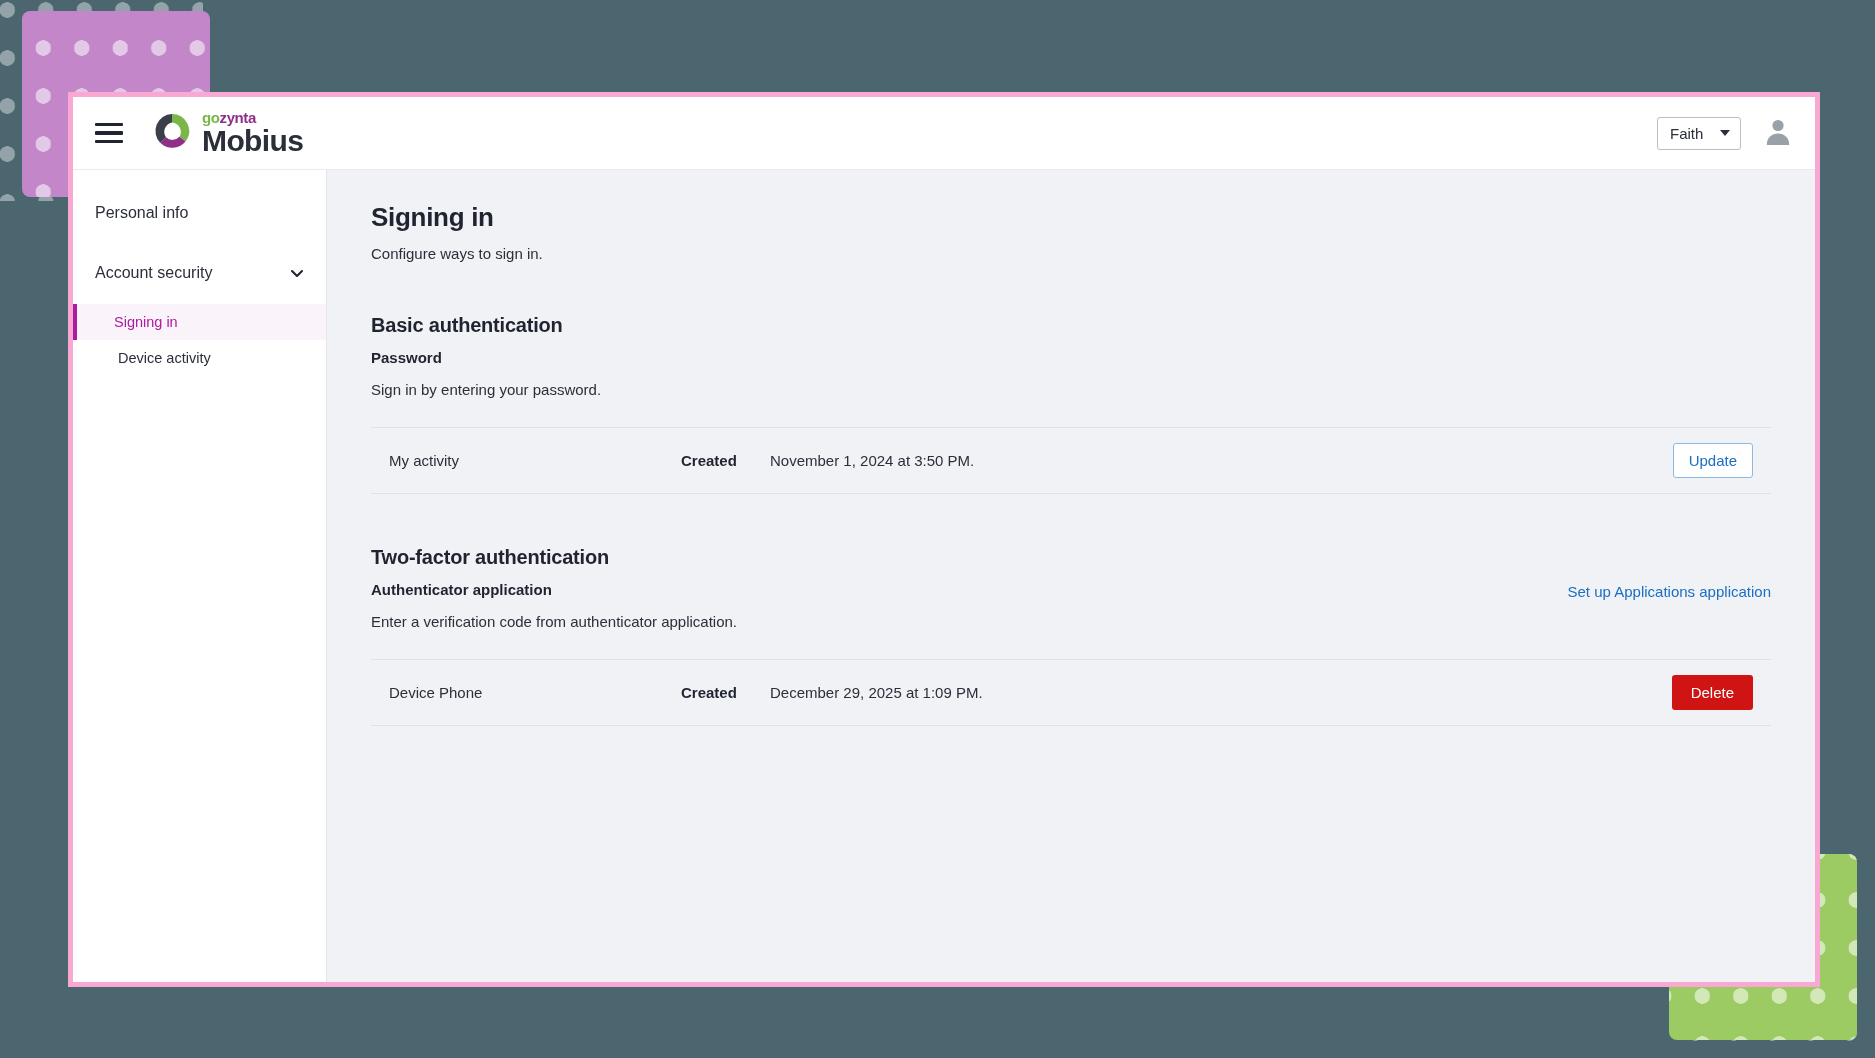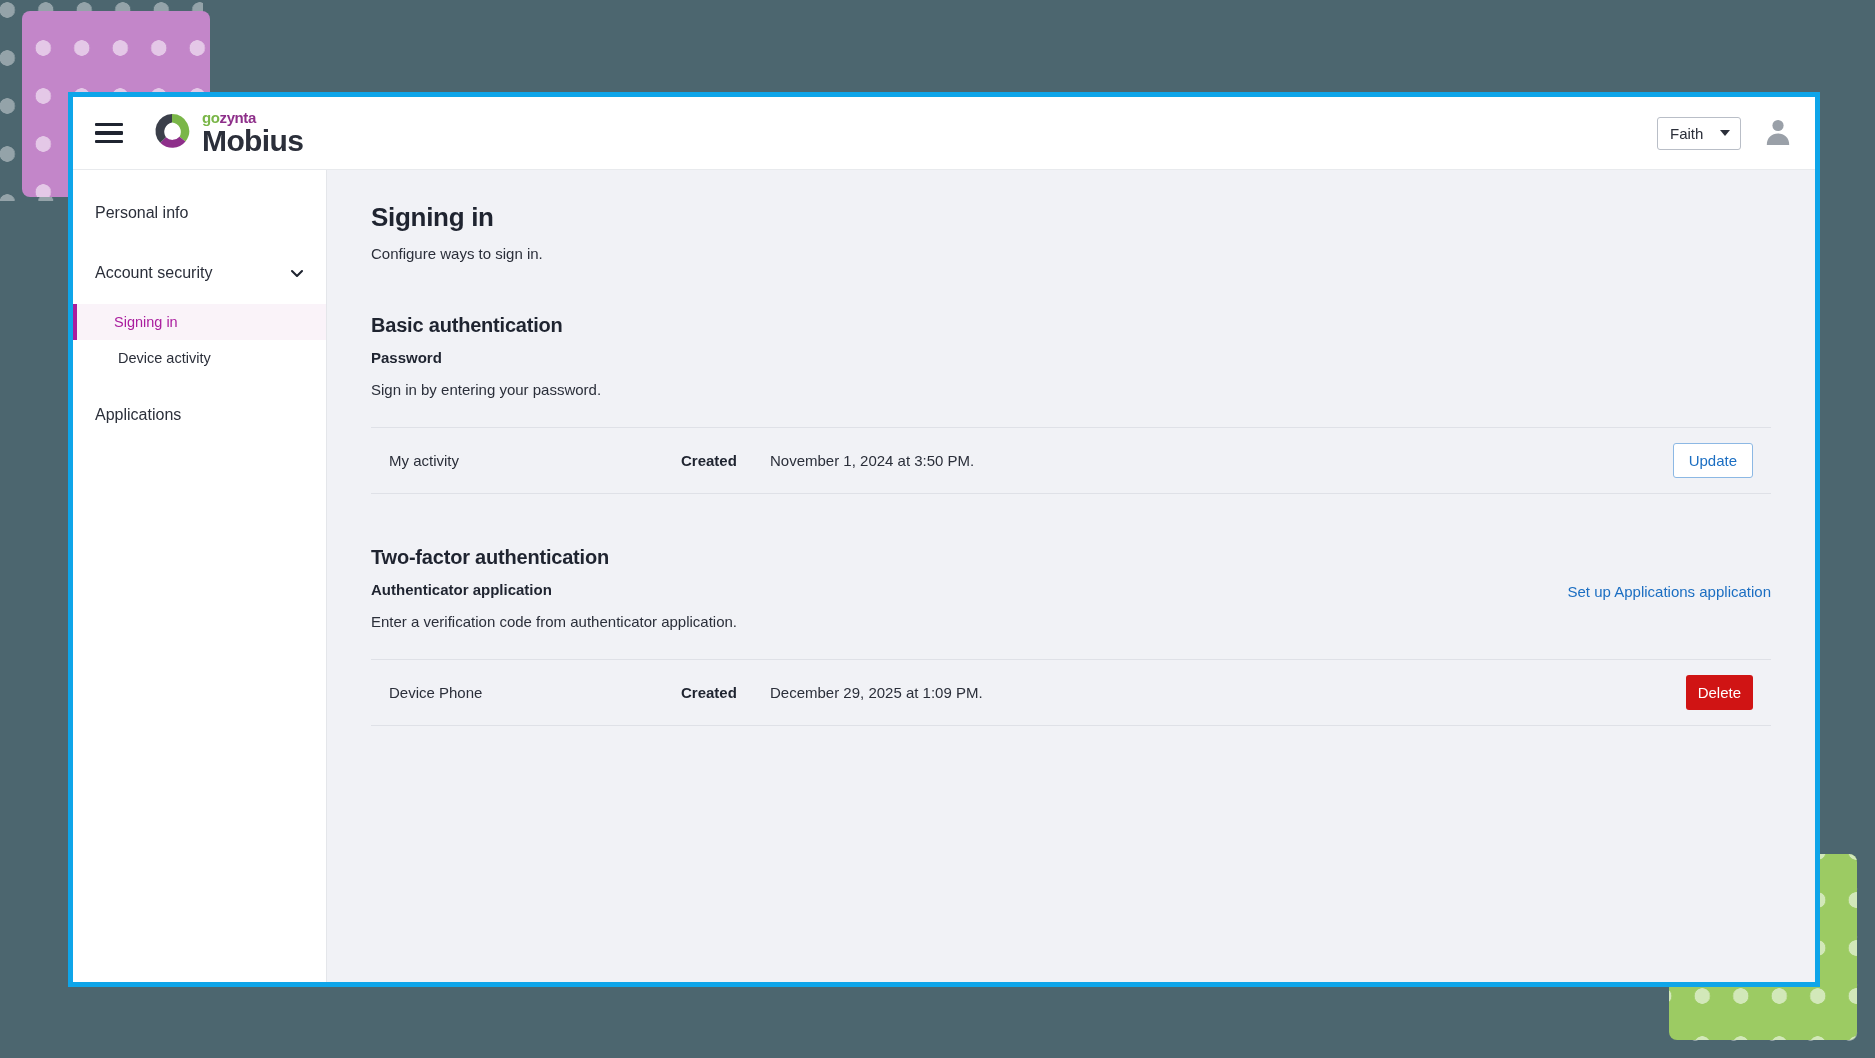--- a/index.html
+++ b/index.html
@@ -69,21 +69,21 @@
     background-size: 38.5px 48px;
     background-position: 14px 22px;
   }
 
   
   #app-window {
     position: absolute;
     left: 68px; top: 92px;
     width: 1752px; height: 895px;
     background: #ffffff;
-    border: 5px solid #0ea5e9;
+    border: 5px solid #f9a8d4;
     display: flex;
     flex-direction: column;
     overflow: hidden;
   }
 
   
   #topbar {
     height: 73px;
     min-height: 73px;
     background: #ffffff;
@@ -263,21 +263,21 @@
     padding: 8px 15px;
     cursor: pointer;
     font-family: inherit;
   }
   .btn-danger {
     border: none;
     background: #d01414;
     color: #ffffff;
     border-radius: 3px;
     font-size: 15px;
-    padding: 9px 12px;
+    padding: 9px 19px;
     cursor: pointer;
     font-family: inherit;
   }
 </style>
 </head>
 <body>
 
 <div class="deco deco-dots" id="deco-purple-dots-bg"></div>
 <div class="deco" id="deco-purple-block"></div>
 <div class="deco deco-dots" id="deco-green-dots-bg"></div>
@@ -337,23 +337,20 @@
         </span>
       </div>
       <div class="nav-gap-sm"></div>
       <div class="nav-sub active">
         <span>Signing in</span>
       </div>
       <div class="nav-sub">
         <span>Device activity</span>
       </div>
       <div class="nav-gap-lg"></div>
-      <div class="nav-item">
-        <span>Applications</span>
-      </div>
     </div>
 
     <div id="content">
 
       <div id="page-title">Signing in</div>
       <div id="page-subtitle">Configure ways to sign in.</div>
 
       <div class="section">
         <div class="section-title">Basic authentication</div>
         <div class="subsection-head">

